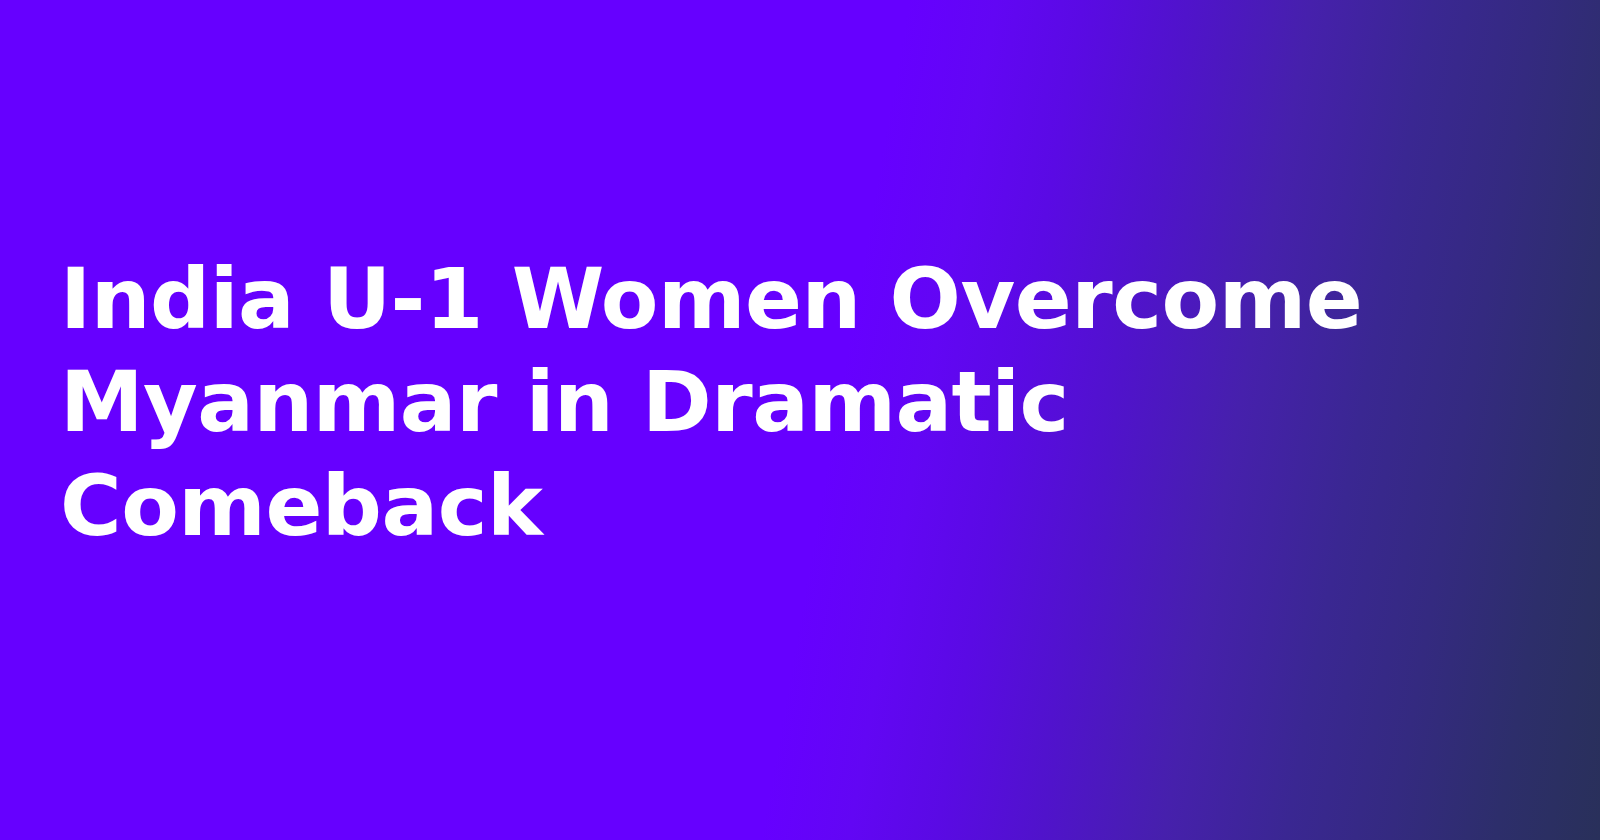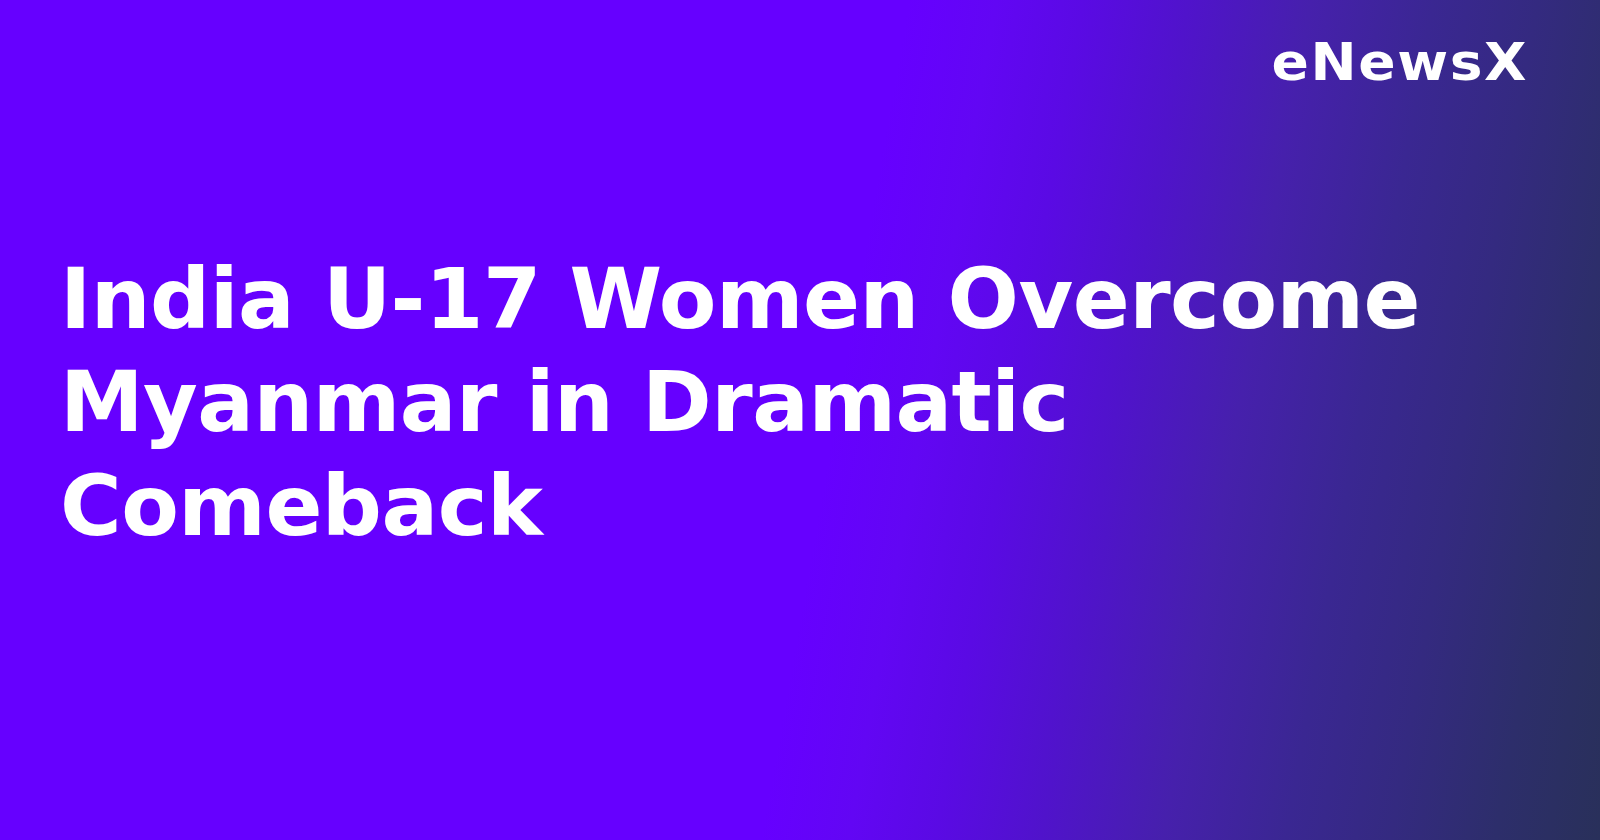--- a/index.html
+++ b/index.html
@@ -71,23 +71,20 @@
     color: #ffffff;
     letter-spacing: -0.5px;
     white-space: pre-line;
   }
 </style>
 </head>
 <body>
 
 <div class="banner">
 
-  <div class="brand">
-    <span class="brand-wordmark">eNewsX</span>
-  </div>
 
   <div class="headline-block">
-    <h1 class="headline">India U-17 Women Overcome
+    <h1 class="headline">India U-1 Women Overcome
 Myanmar in Dramatic
 Comeback</h1>
   </div>
 
 </div>
 
 </body></html>

